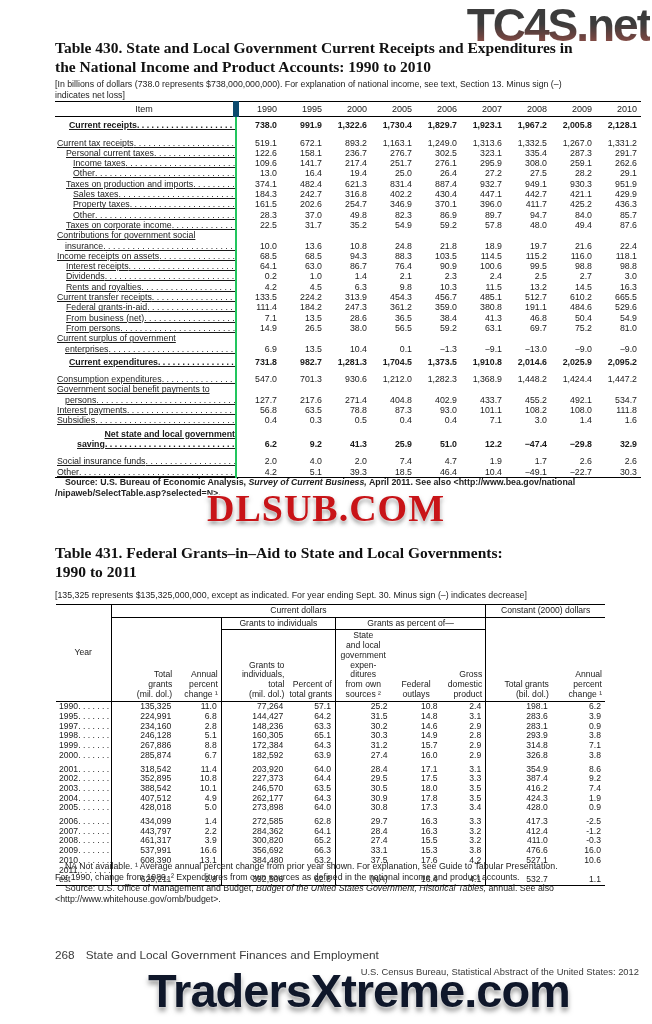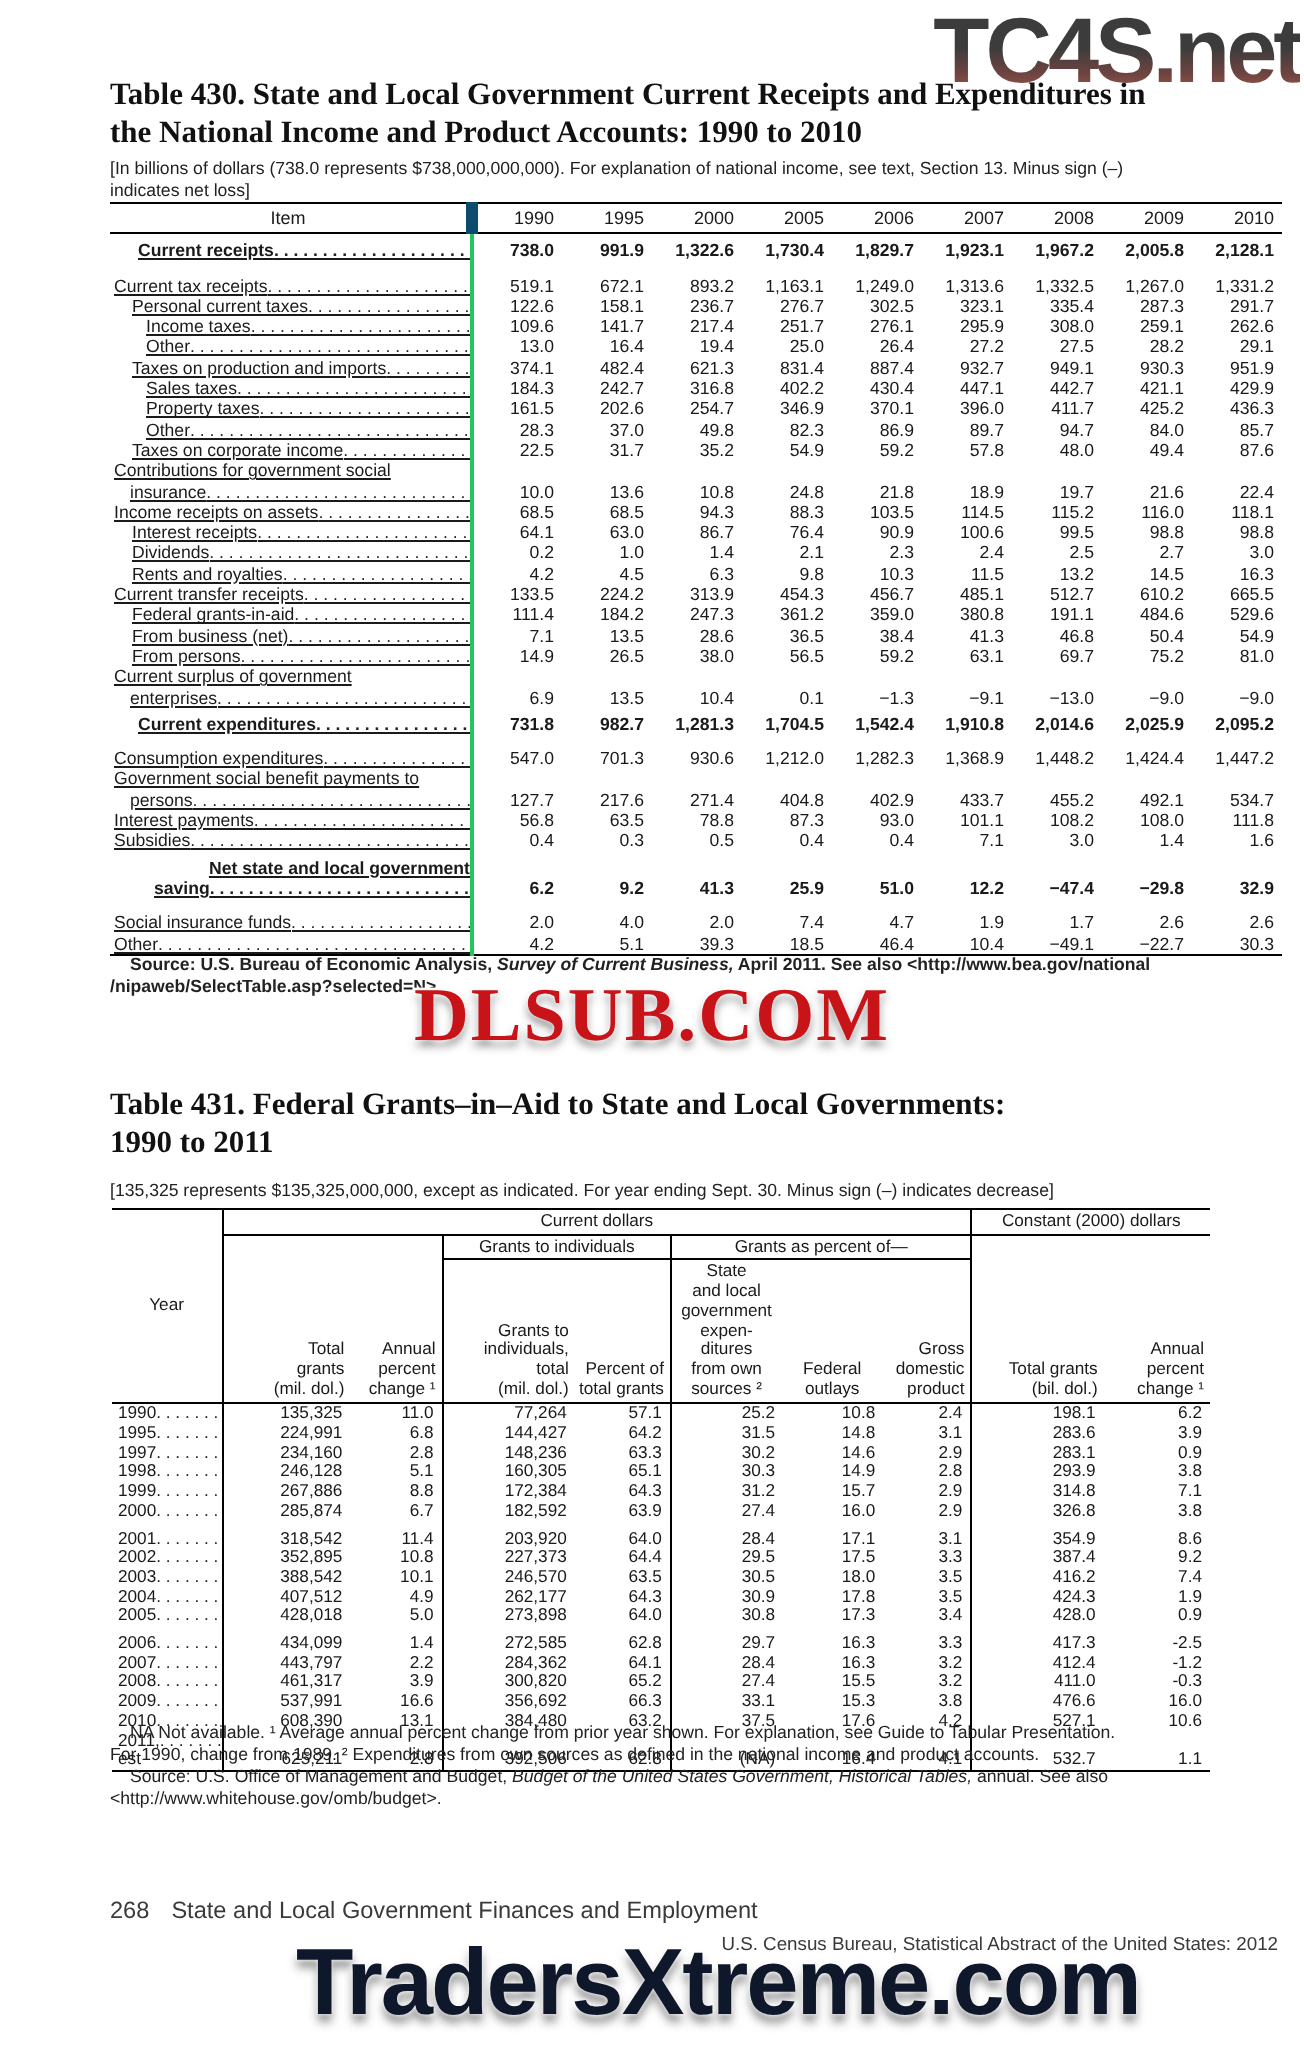--- a/index.html
+++ b/index.html
@@ -476,21 +476,21 @@
             <td class="stub" style="--ind: 14px;">
               <div class="l2">
                 <span>Current expenditures</span>
                 <span class="dots"></span>
               </div>
             </td>
             <td class="num">731.8</td>
             <td class="num">982.7</td>
             <td class="num">1,281.3</td>
             <td class="num">1,704.5</td>
-            <td class="num">1,542.4</td>
+            <td class="num">1,373.5</td>
             <td class="num">1,910.8</td>
             <td class="num">2,014.6</td>
             <td class="num">2,025.9</td>
             <td class="num">2,095.2</td>
           </tr>
           <tr class="gap">
             <td class="stub" style="--ind: 2px;">
               <div class="l2">
                 <span>Consumption expenditures</span>
                 <span class="dots"></span>

